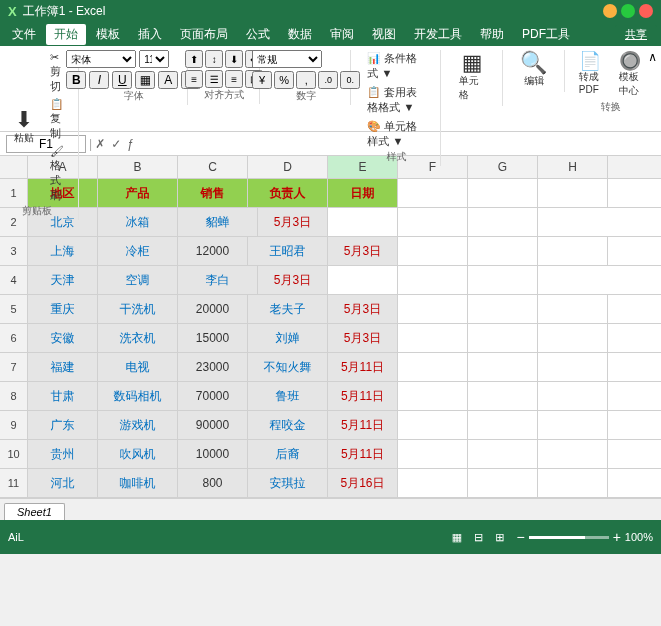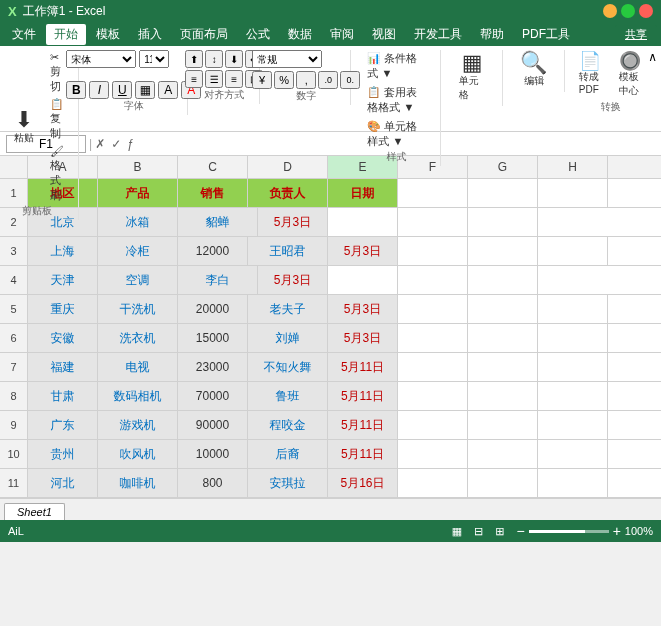--- a/index.html
+++ b/index.html
@@ -242,21 +242,21 @@
     }
     .sheet-tab.active {
       background: white;
       border-color: #aaa;
     }
 
     
     .status-bar {
       background: #217346;
       color: white;
-      height: 22px;
+      height: 34px;
       display: flex;
       align-items: center;
       justify-content: space-between;
       padding: 0 8px;
       font-size: 11px;
     }
     .status-right { display: flex; gap: 12px; align-items: center; }
     .zoom-controls { display: flex; align-items: center; gap: 4px; }
     .zoom-btn { background: none; border: none; color: white; cursor: pointer; font-size: 14px; }
     .zoom-slider {
@@ -314,21 +314,21 @@
         <div class="ribbon-small-btn">✂ 剪切</div>
         <div class="ribbon-small-btn">📋 复制</div>
         <div class="ribbon-small-btn">🖌 格式刷</div>
       </div>
     </div>
     <span class="ribbon-group-label">剪贴板</span>
   </div>
 
   <div class="ribbon-group">
     <div class="ribbon-buttons">
-      <div style="display:flex;flex-direction:column;gap:13px;">
+      <div style="display:flex;flex-direction:column;gap:3px;">
         <div style="display:flex;gap:3px;align-items:center;">
           <select style="font-size:10px;width:70px;height:18px;">
             <option>宋体</option>
           </select>
           <select style="font-size:10px;width:30px;height:18px;">
             <option>11</option>
           </select>
         </div>
         <div style="display:flex;gap:3px;">
           <button style="font-weight:bold;width:20px;height:18px;font-size:12px;cursor:pointer;">B</button>

